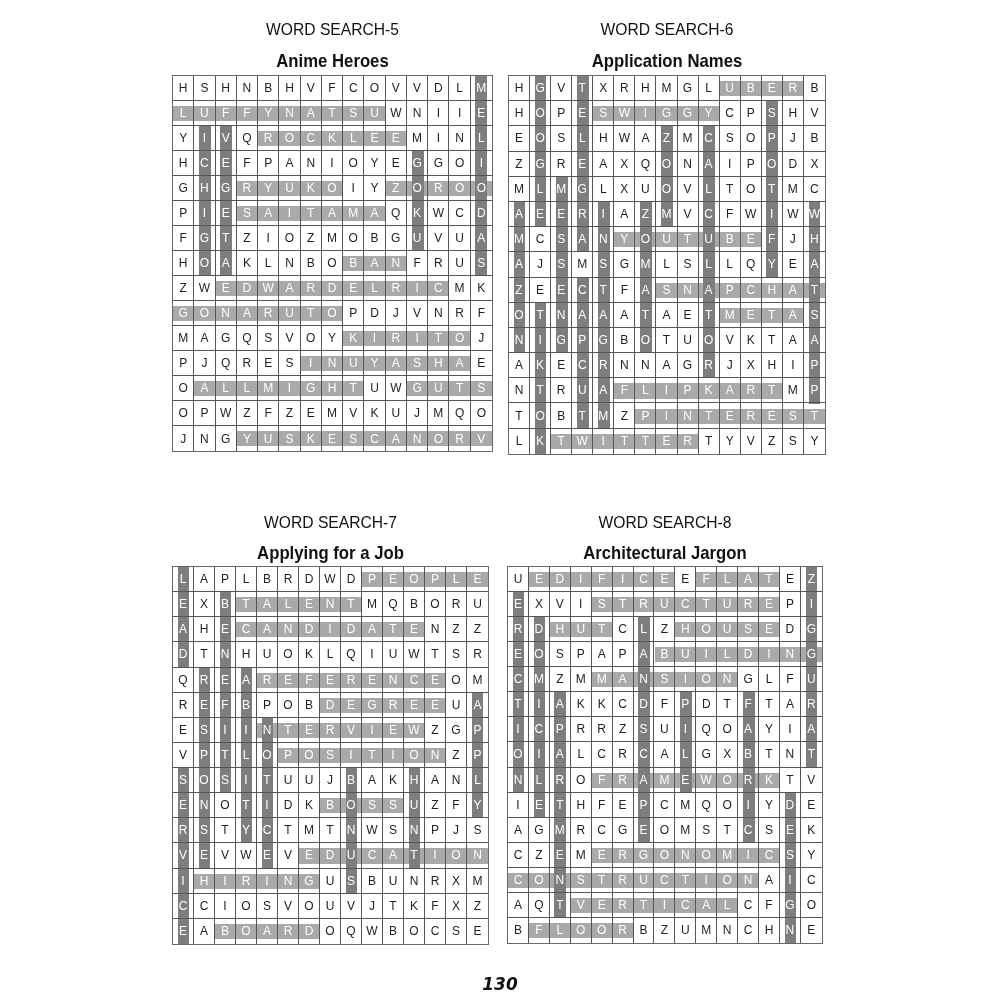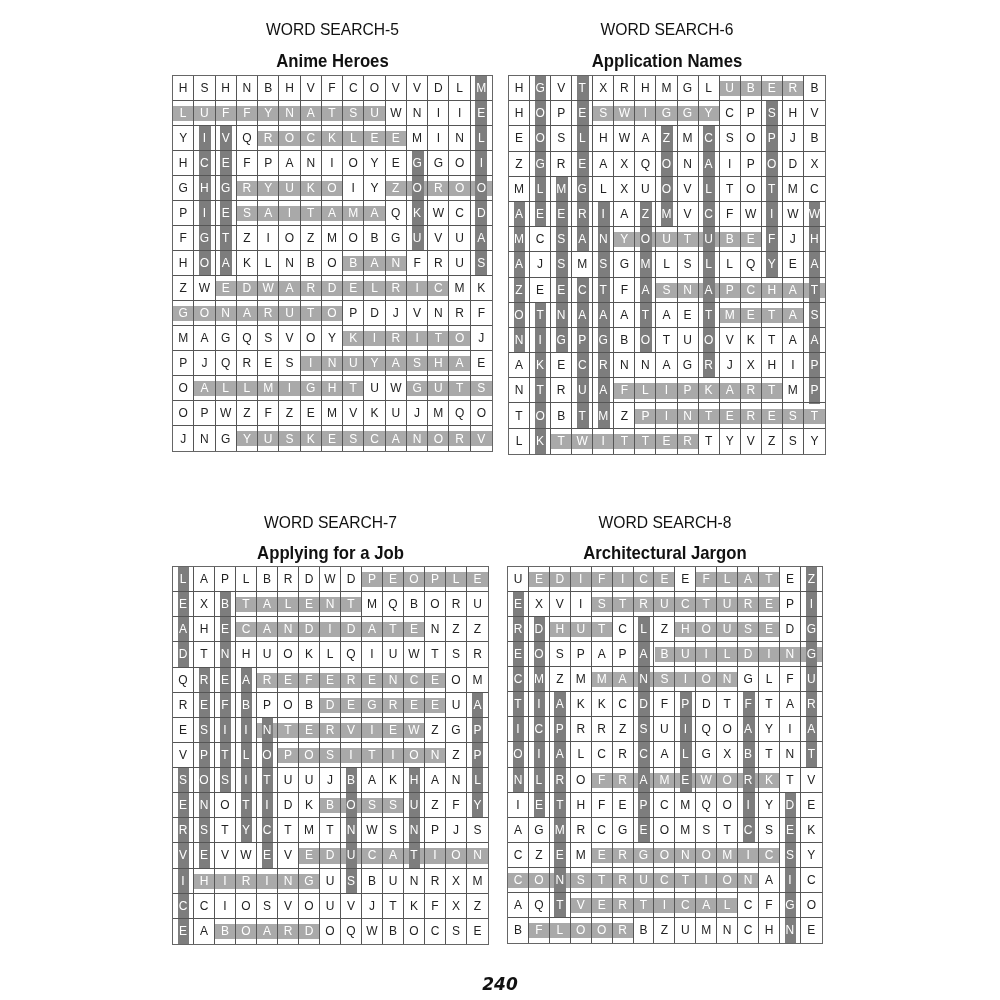--- a/index.html
+++ b/index.html
@@ -1016,13 +1016,13 @@
         <div class="cell" style="border-bottom: none;">U</div>
         <div class="cell" style="border-bottom: none;">M</div>
         <div class="cell" style="border-bottom: none;">N</div>
         <div class="cell" style="border-bottom: none;">C</div>
         <div class="cell" style="border-bottom: none;">H</div>
         <div class="cell on" style="border-bottom: none;">N</div>
         <div class="cell" style="border-right: none; border-bottom: none;">E</div>
       </div>
     </div>
   </div>
-<div class="pagenum">240</div>
+<div class="pagenum">130</div>
 
 </body></html>

